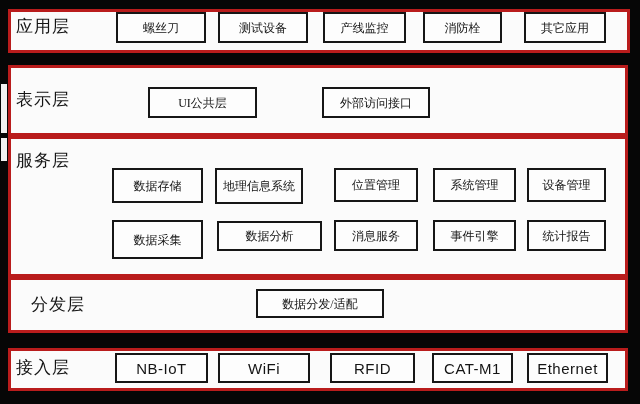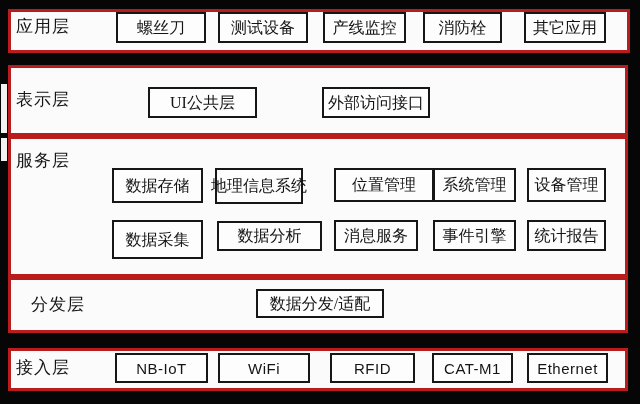--- a/index.html
+++ b/index.html
@@ -26,21 +26,21 @@
     line-height:1.1;
   }
   .node{
     position:absolute;
     background:#fdfdfd;
     border:2px solid #161616;
     box-sizing:border-box;
     display:flex;
     align-items:center;
     justify-content:center;
-    font-size:16px;
+    font-size:12px;
     white-space:nowrap;
     line-height:1;
     overflow:visible;
   }
   .node.latin{
     font-family:"Liberation Sans", sans-serif;
     font-size:15px;
     letter-spacing:0.5px;
   }
   .sliver{
@@ -69,21 +69,21 @@
     <span class="layer-label" style="left:5px;top:23px;">表示层</span>
     <div class="node" style="left:137px;top:19px;width:109px;height:31px;">UI公共层</div>
     <div class="node" style="left:311px;top:19px;width:108px;height:31px;">外部访问接口</div>
   </div>
 
   <div class="band" style="left:8px;top:136px;width:620px;height:141px;">
     <span class="layer-label" style="left:5px;top:13px;">服务层</span>
 
     <div class="node" style="left:101px;top:29px;width:91px;height:35px;">数据存储</div>
     <div class="node" style="left:204px;top:29px;width:88px;height:36px;">地理信息系统</div>
-    <div class="node" style="left:323px;top:29px;width:100px;height:34px;">位置管理</div>
+    <div class="node" style="left:323px;top:29px;width:84px;height:34px;">位置管理</div>
     <div class="node" style="left:422px;top:29px;width:83px;height:34px;">系统管理</div>
     <div class="node" style="left:516px;top:29px;width:79px;height:34px;">设备管理</div>
 
     <div class="node" style="left:101px;top:81px;width:91px;height:39px;">数据采集</div>
     <div class="node" style="left:206px;top:82px;width:105px;height:30px;">数据分析</div>
     <div class="node" style="left:323px;top:81px;width:84px;height:31px;">消息服务</div>
     <div class="node" style="left:422px;top:81px;width:83px;height:31px;">事件引擎</div>
     <div class="node" style="left:516px;top:81px;width:79px;height:31px;">统计报告</div>
   </div>
 

